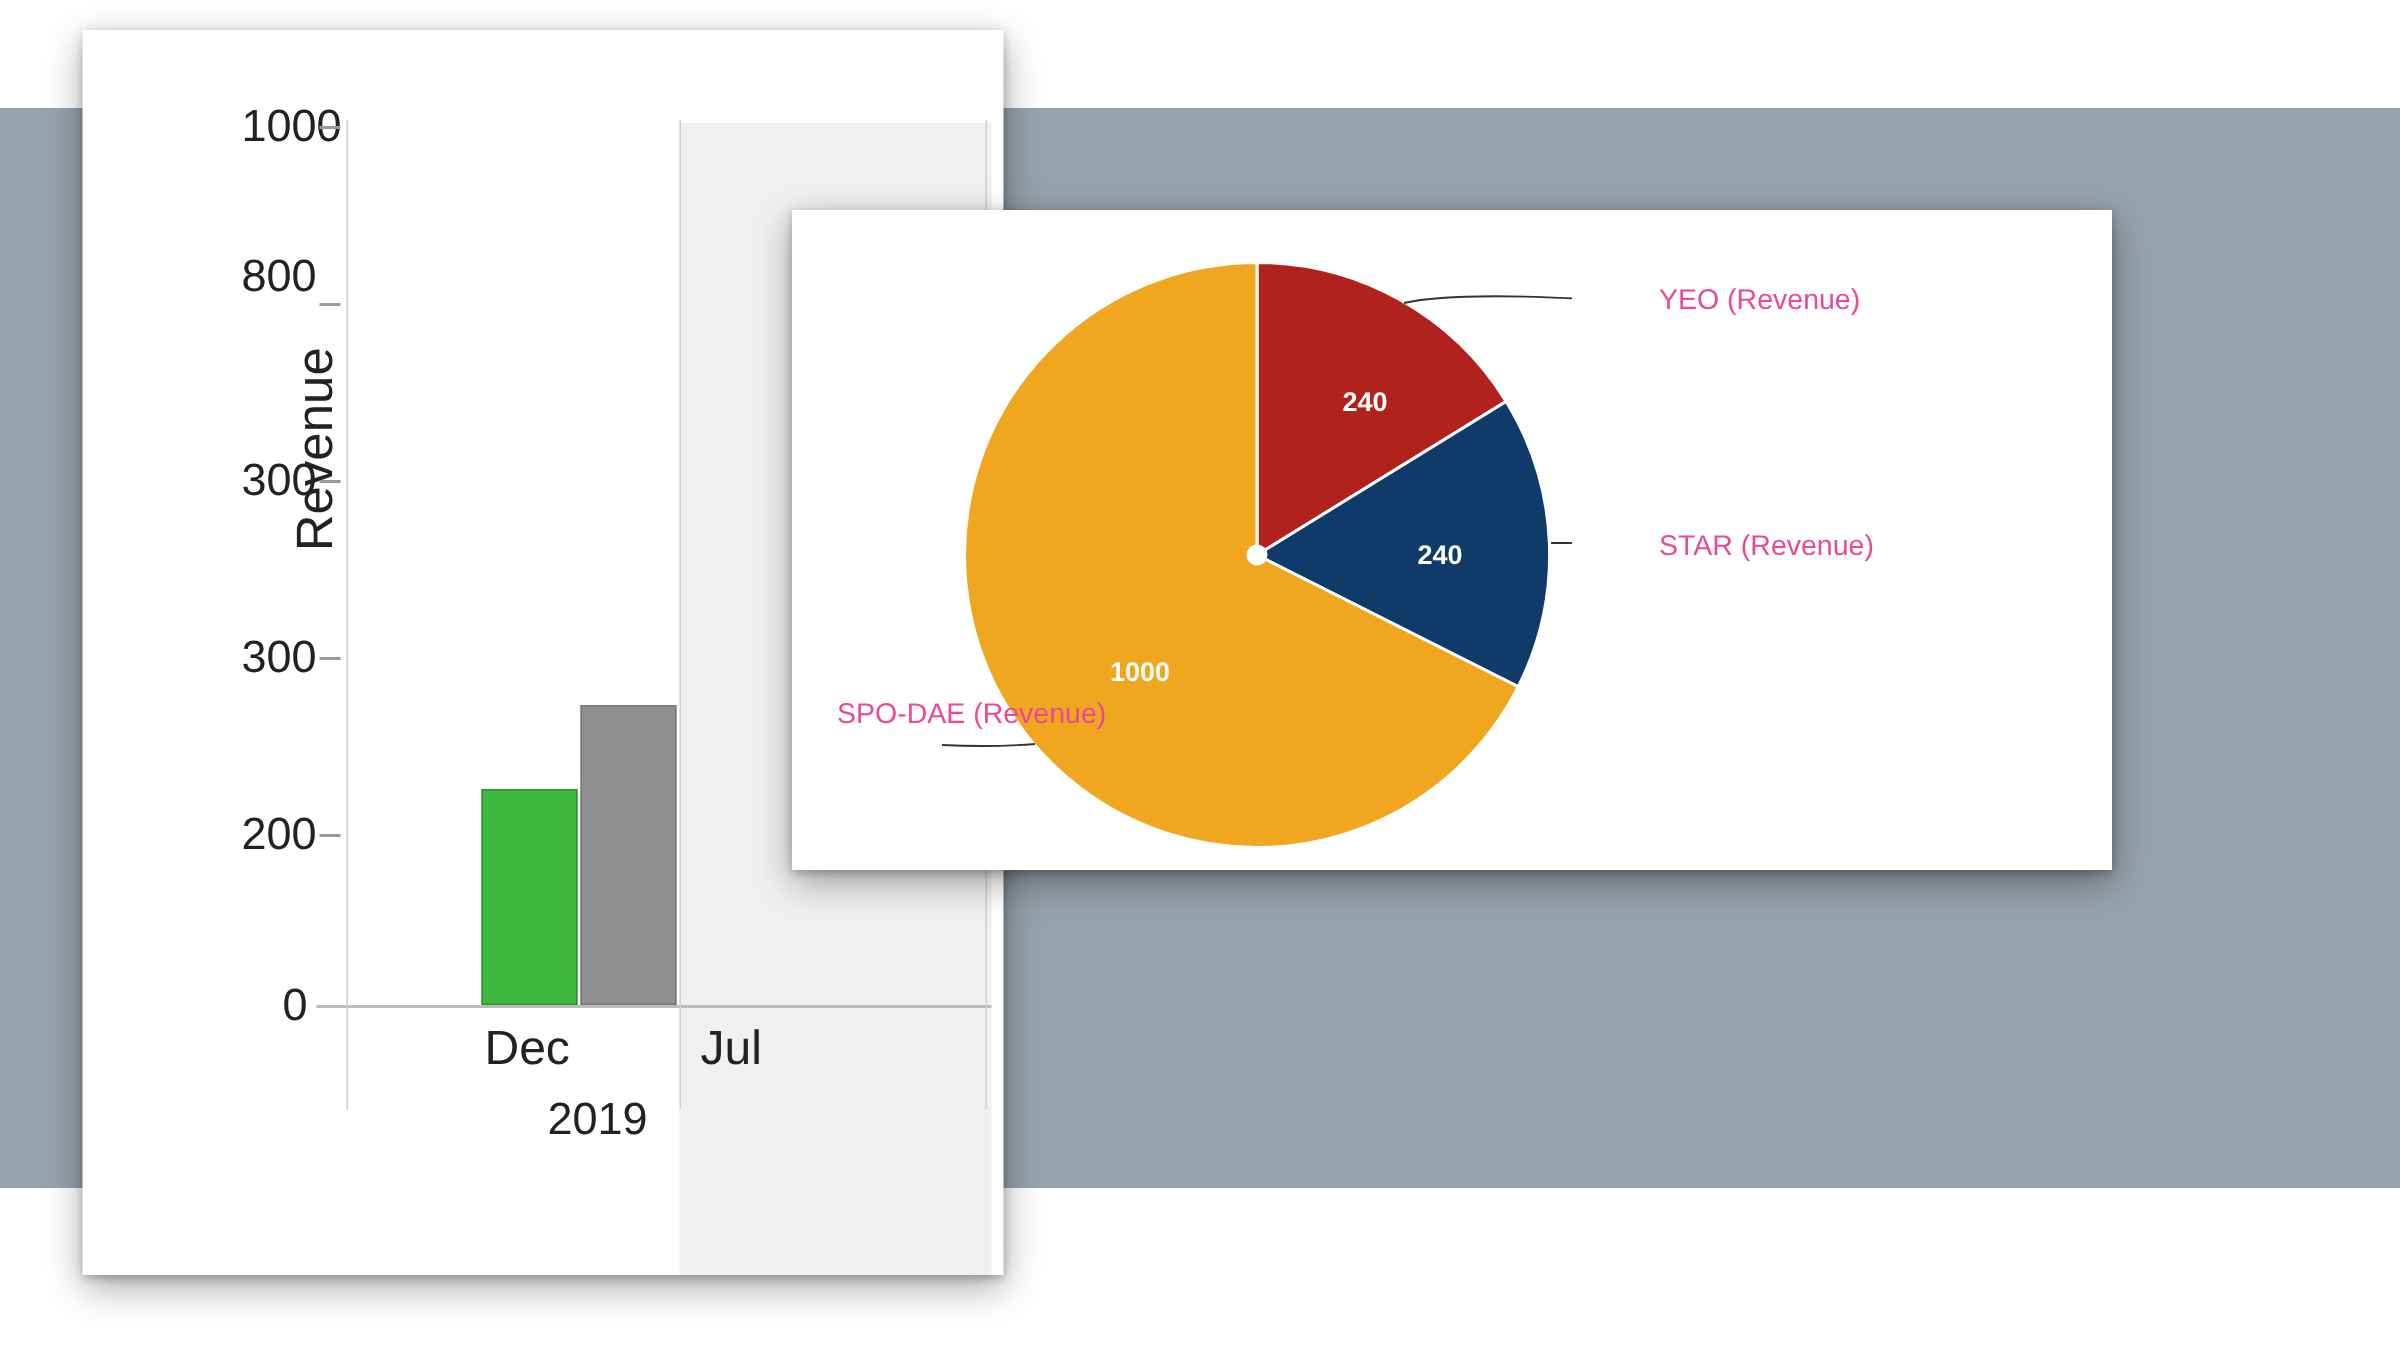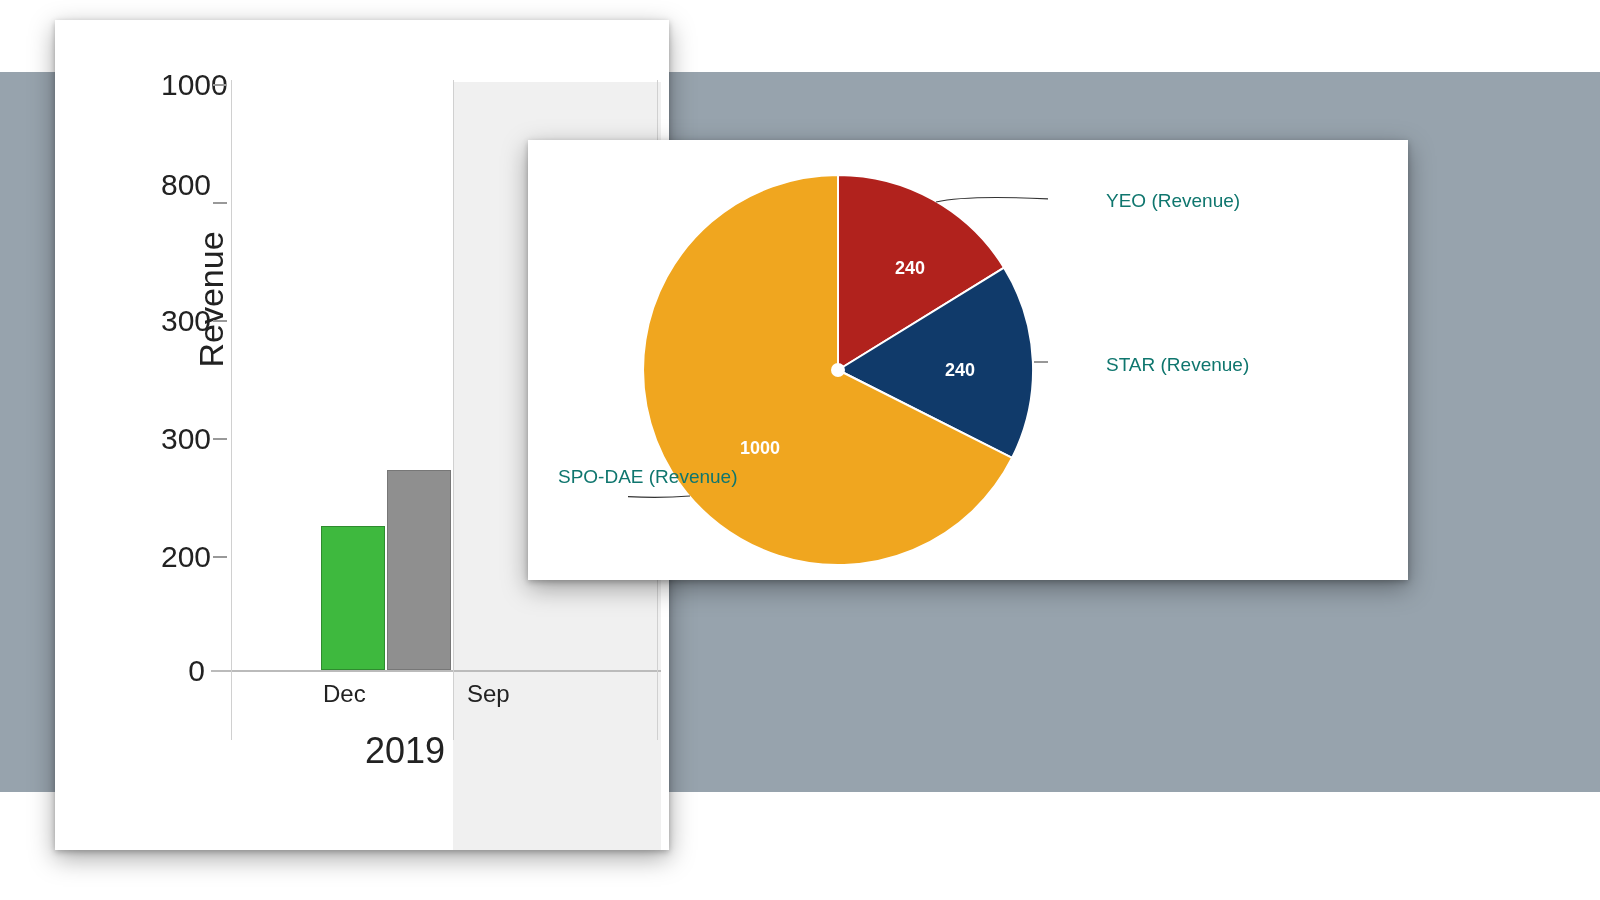--- a/index.html
+++ b/index.html
@@ -5,32 +5,32 @@
 html,body{margin:0;padding:0;width:1600px;height:900px;background:#fff;font-family:Arial,Helvetica,sans-serif;overflow:hidden}
 .band{position:absolute;left:0;right:0;top:72px;height:720px;background:#97a3ad}
 .card{position:absolute;background:#fff;box-shadow:0 8px 24px rgba(0,0,0,.35),0 2px 6px rgba(0,0,0,.25)}
 .bar-card{left:55px;top:20px;width:614px;height:830px}
 .pie-card{left:528px;top:140px;width:880px;height:440px}
 .y-axis-label{position:absolute;left:88px;top:260px;transform:rotate(-90deg);transform-origin:center;font-size:34px;color:#222}
 .y-tick{position:absolute;left:106px;width:44px;text-align:right;font-size:30px;color:#222}
 .y-tick-mark{position:absolute;left:158px;width:14px;height:2px;background:#999}
 .grid-v{position:absolute;top:60px;bottom:110px;width:1px;background:#d0d0d0}
 .x-baseline{position:absolute;left:156px;right:8px;height:2px;background:#bbb}
-.x-label{position:absolute;font-size:24px;color:#222}
-.year-label{position:absolute;font-size:36px;color:#222}
+.x-label{position:absolute;font-size:32px;color:#222}
+.year-label{position:absolute;font-size:30px;color:#222}
 .jan-shade{position:absolute;top:62px;bottom:0;background:#f0f0f0}
 .bar{position:absolute;bottom:0}
 .bar1{background:#3eb93e;border:1px solid #2e8b2e}
 .bar2{background:#8f8f8f;border:1px solid #777}
 
 
 .pie-svg{position:absolute;left:100px;top:10px;width:420px;height:420px}
 .slice-label{fill:#fff;font-size:18px;font-weight:600}
 .leader{stroke:#333;stroke-width:1.2;fill:none}
-.callout{position:absolute;font-size:19px;color:#0f766e;white-space:nowrap}
+.callout{position:absolute;font-size:19px;color:#ec4899;white-space:nowrap}
 </style>
 </head>
 <body>
 
 <div class="band"></div>
 
 <div class="card bar-card">
   <div class="y-axis-label">Revenue</div>
 
   <div class="y-tick" style="top:48px">1000</div>
@@ -52,21 +52,21 @@
   <div class="grid-v" style="left:176px"></div>
   <div class="grid-v" style="left:398px"></div>
   <div class="grid-v" style="left:602px"></div>
 
   <div style="position:absolute;left:176px;top:60px;width:430px;height:590px">
     <div class="bar bar1" style="left:90px;width:62px;height:142px"></div>
     <div class="bar bar2" style="left:156px;width:62px;height:198px"></div>
   </div>
 
   <div class="x-label" style="left:268px;top:660px">Dec</div>
-  <div class="x-label" style="left:412px;top:660px">Sep</div>
+  <div class="x-label" style="left:412px;top:660px">Jul</div>
   <div class="year-label" style="left:310px;top:710px">2019</div>
 </div>
 
 <div class="card pie-card">
   <svg class="pie-svg" viewBox="0 0 420 420">
     <g transform="translate(210,220)">
 
       <path d="M0 0 L0 -195 A195 195 0 0 1 166.07 -102.39 Z" fill="#b1221d" stroke="#fff" stroke-width="2"></path>
 
       <path d="M0 0 L166.07 -102.39 A195 195 0 0 1 174.14 87.82 Z" fill="#103a6a" stroke="#fff" stroke-width="2"></path>

